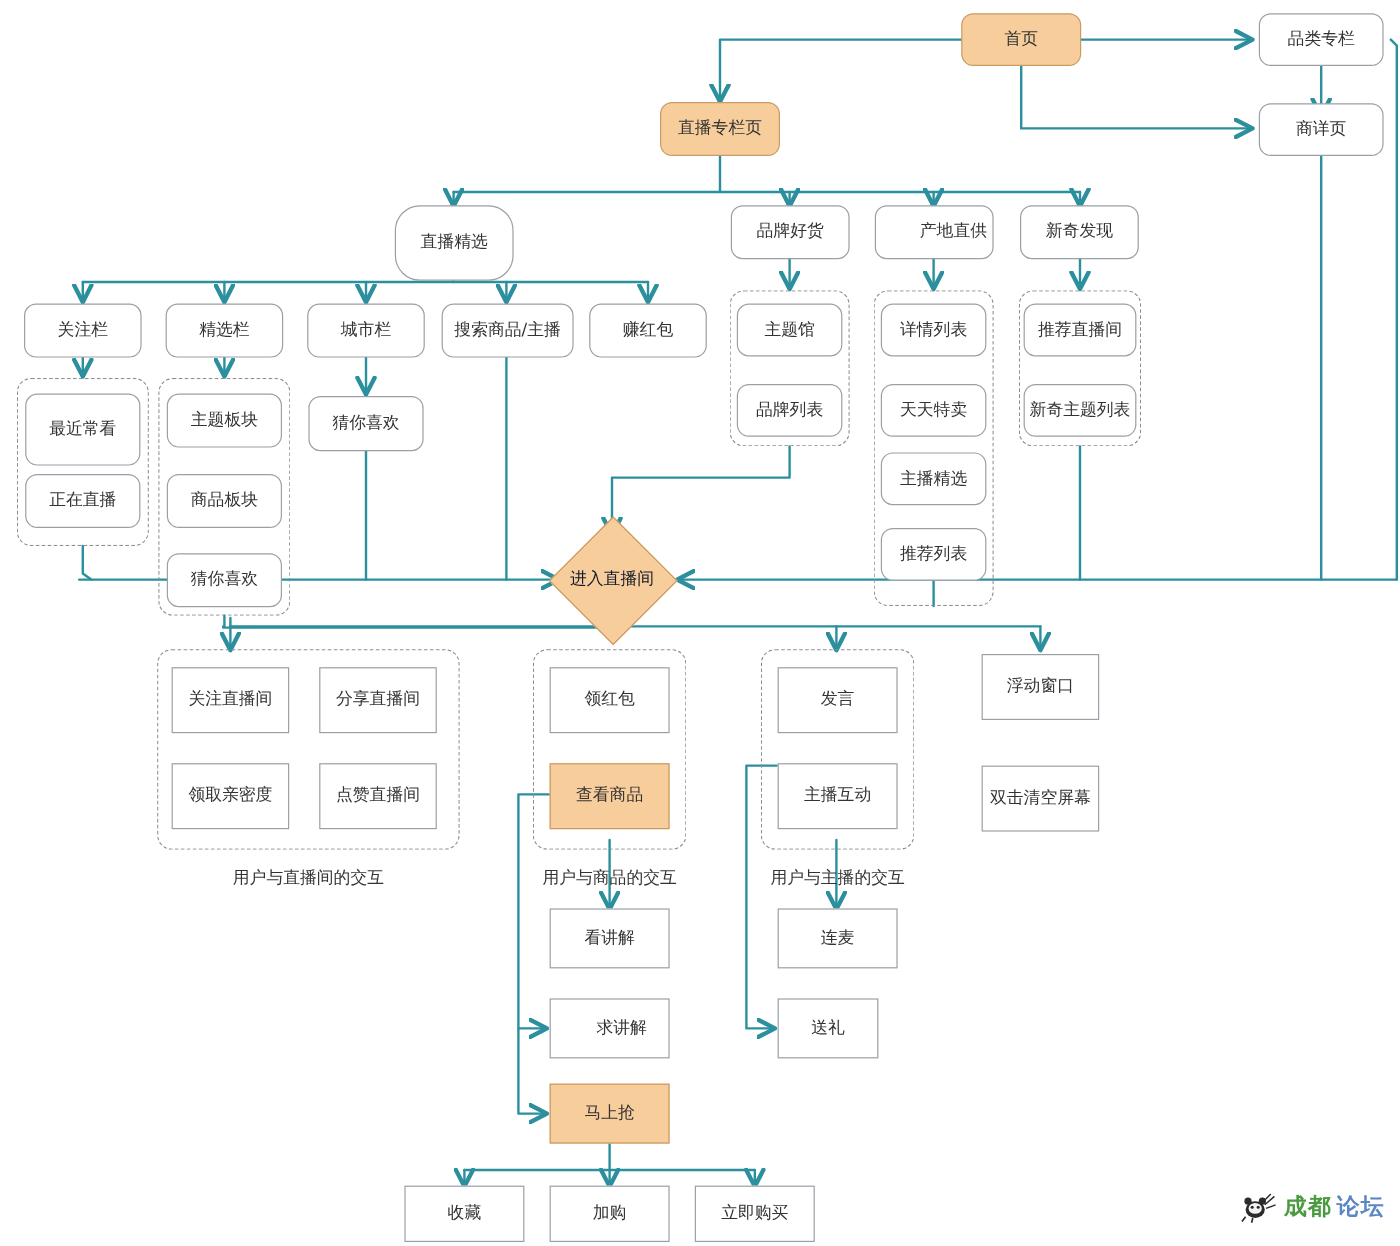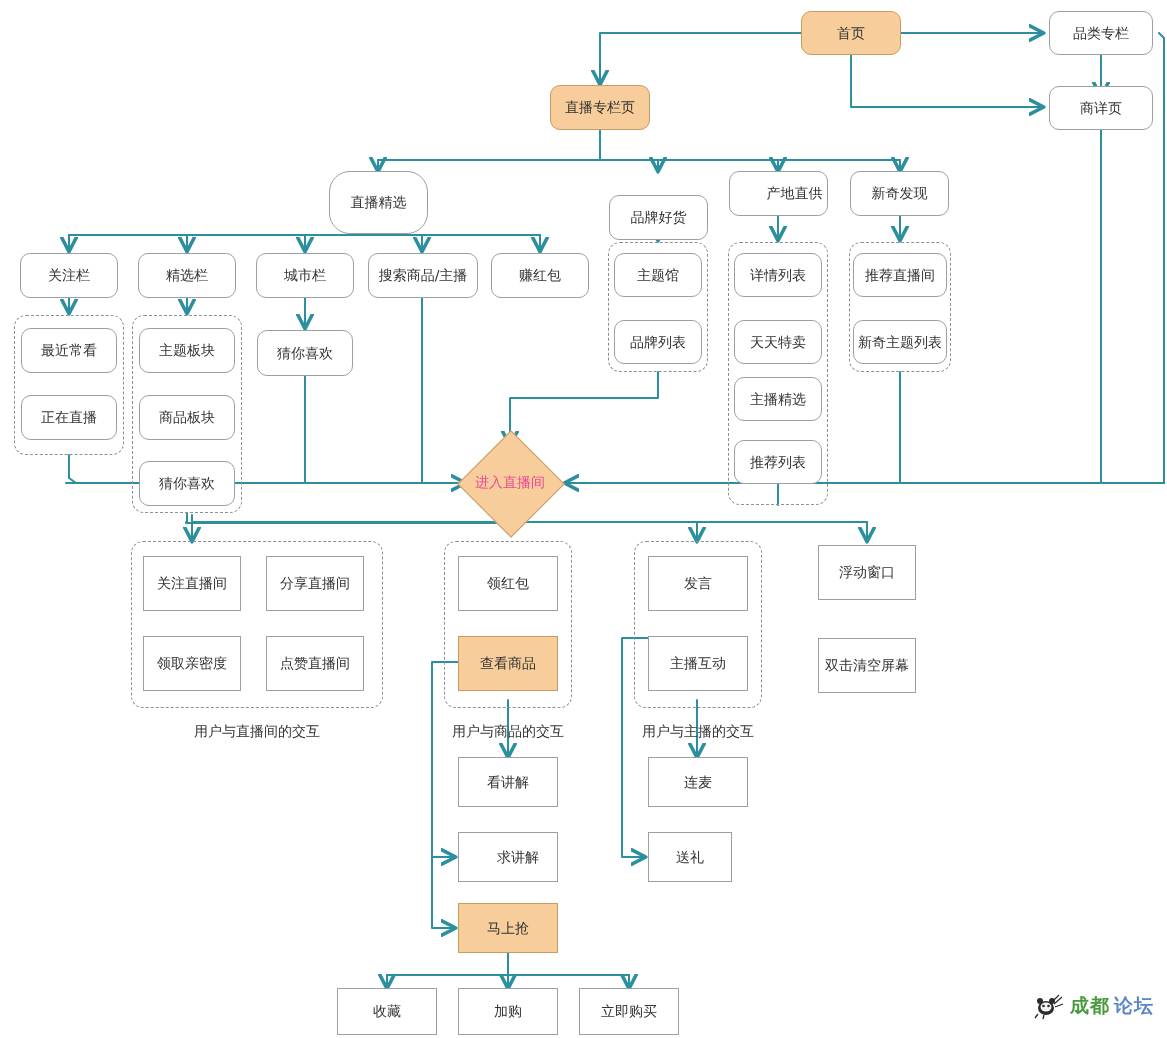--- a/index.html
+++ b/index.html
@@ -9,21 +9,21 @@
   .node{position:absolute;box-sizing:border-box;display:flex;align-items:center;justify-content:center;
         text-align:center;line-height:1.2;color:#333333;background:#ffffff;}
   .rnd{border:1px solid #9aa0a6;border-radius:10px;font-size:14px;}
   .rnd.orange{background:#F7CE9B;border-color:#C99A63;}
   .sq{border:1px solid #9aa0a6;border-radius:0;font-size:14px;}
   .sq.orange{background:#F7CE9B;border-color:#C99A63;}
   .diamond{position:absolute;box-sizing:border-box;}
   .diamond .shape{position:absolute;left:0;top:0;width:100%;height:100%;
     background:#F7CE9B;border:1px solid #C99A63;transform:rotate(45deg);}
   .diamond .txt{position:absolute;left:0;top:0;width:100%;height:100%;display:flex;
-    align-items:center;justify-content:center;font-size:14px;color:#ec4899;white-space:nowrap;}
+    align-items:center;justify-content:center;font-size:14px;color:#0f172a;white-space:nowrap;}
   .dgroup{position:absolute;box-sizing:border-box;border:1.4px dashed #8a8f94;border-radius:12px;}
   .caption{position:absolute;font-size:14px;color:#333;text-align:center;white-space:nowrap;}
   .wm{position:absolute;display:flex;align-items:center;gap:4px;}
   .wm .txt1{font-size:19px;font-weight:bold;color:#4a9b3f;letter-spacing:1px;}
   .wm .txt2{font-size:19px;font-weight:bold;color:#5b86c4;letter-spacing:1px;}
 </style>
 </head>
 <body>
 
 <div id="stage">
@@ -129,31 +129,31 @@
   <div class="dgroup" style="left:131px;top:541px;width:252px;height:167px;"></div>
   <div class="dgroup" style="left:444px;top:541px;width:128px;height:167px;"></div>
   <div class="dgroup" style="left:634px;top:541px;width:128px;height:167px;"></div>
 
   <div class="node rnd orange" style="left:801px;top:11px;width:100px;height:44px;">首页</div>
   <div class="node rnd" style="left:1049px;top:11px;width:104px;height:44px;">品类专栏</div>
   <div class="node rnd" style="left:1049px;top:86px;width:104px;height:44px;">商详页</div>
   <div class="node rnd orange" style="left:550px;top:85px;width:100px;height:45px;">直播专栏页</div>
 
   <div class="node rnd" style="left:329px;top:171px;width:99px;height:63px;border-radius:21px;">直播精选</div>
-  <div class="node rnd" style="left:609px;top:171px;width:99px;height:45px;margin-top:24px;">品牌好货</div>
+  <div class="node rnd" style="left:609px;top:171px;width:99px;height:45px;">品牌好货</div>
   <div class="node rnd" style="left:729px;top:171px;width:99px;height:45px;padding-left:32px;">产地直供</div>
   <div class="node rnd" style="left:850px;top:171px;width:99px;height:45px;">新奇发现</div>
 
   <div class="node rnd" style="left:20px;top:253px;width:98px;height:45px;">关注栏</div>
   <div class="node rnd" style="left:138px;top:253px;width:98px;height:45px;">精选栏</div>
   <div class="node rnd" style="left:256px;top:253px;width:98px;height:45px;">城市栏</div>
   <div class="node rnd" style="left:368px;top:253px;width:110px;height:45px;">搜索商品/主播</div>
   <div class="node rnd" style="left:491px;top:253px;width:98px;height:45px;">赚红包</div>
 
-  <div class="node rnd" style="left:21px;top:328px;width:96px;height:45px;">最近常看</div>
+  <div class="node rnd" style="left:21px;top:328px;width:96px;height:60px;">最近常看</div>
   <div class="node rnd" style="left:21px;top:395px;width:96px;height:45px;">正在直播</div>
 
   <div class="node rnd" style="left:139px;top:328px;width:96px;height:45px;">主题板块</div>
   <div class="node rnd" style="left:139px;top:395px;width:96px;height:45px;">商品板块</div>
   <div class="node rnd" style="left:139px;top:461px;width:96px;height:45px;">猜你喜欢</div>
 
   <div class="node rnd" style="left:257px;top:330px;width:96px;height:46px;">猜你喜欢</div>
 
   <div class="node rnd" style="left:614px;top:253px;width:88px;height:44px;">主题馆</div>
   <div class="node rnd" style="left:614px;top:320px;width:88px;height:44px;">品牌列表</div>

